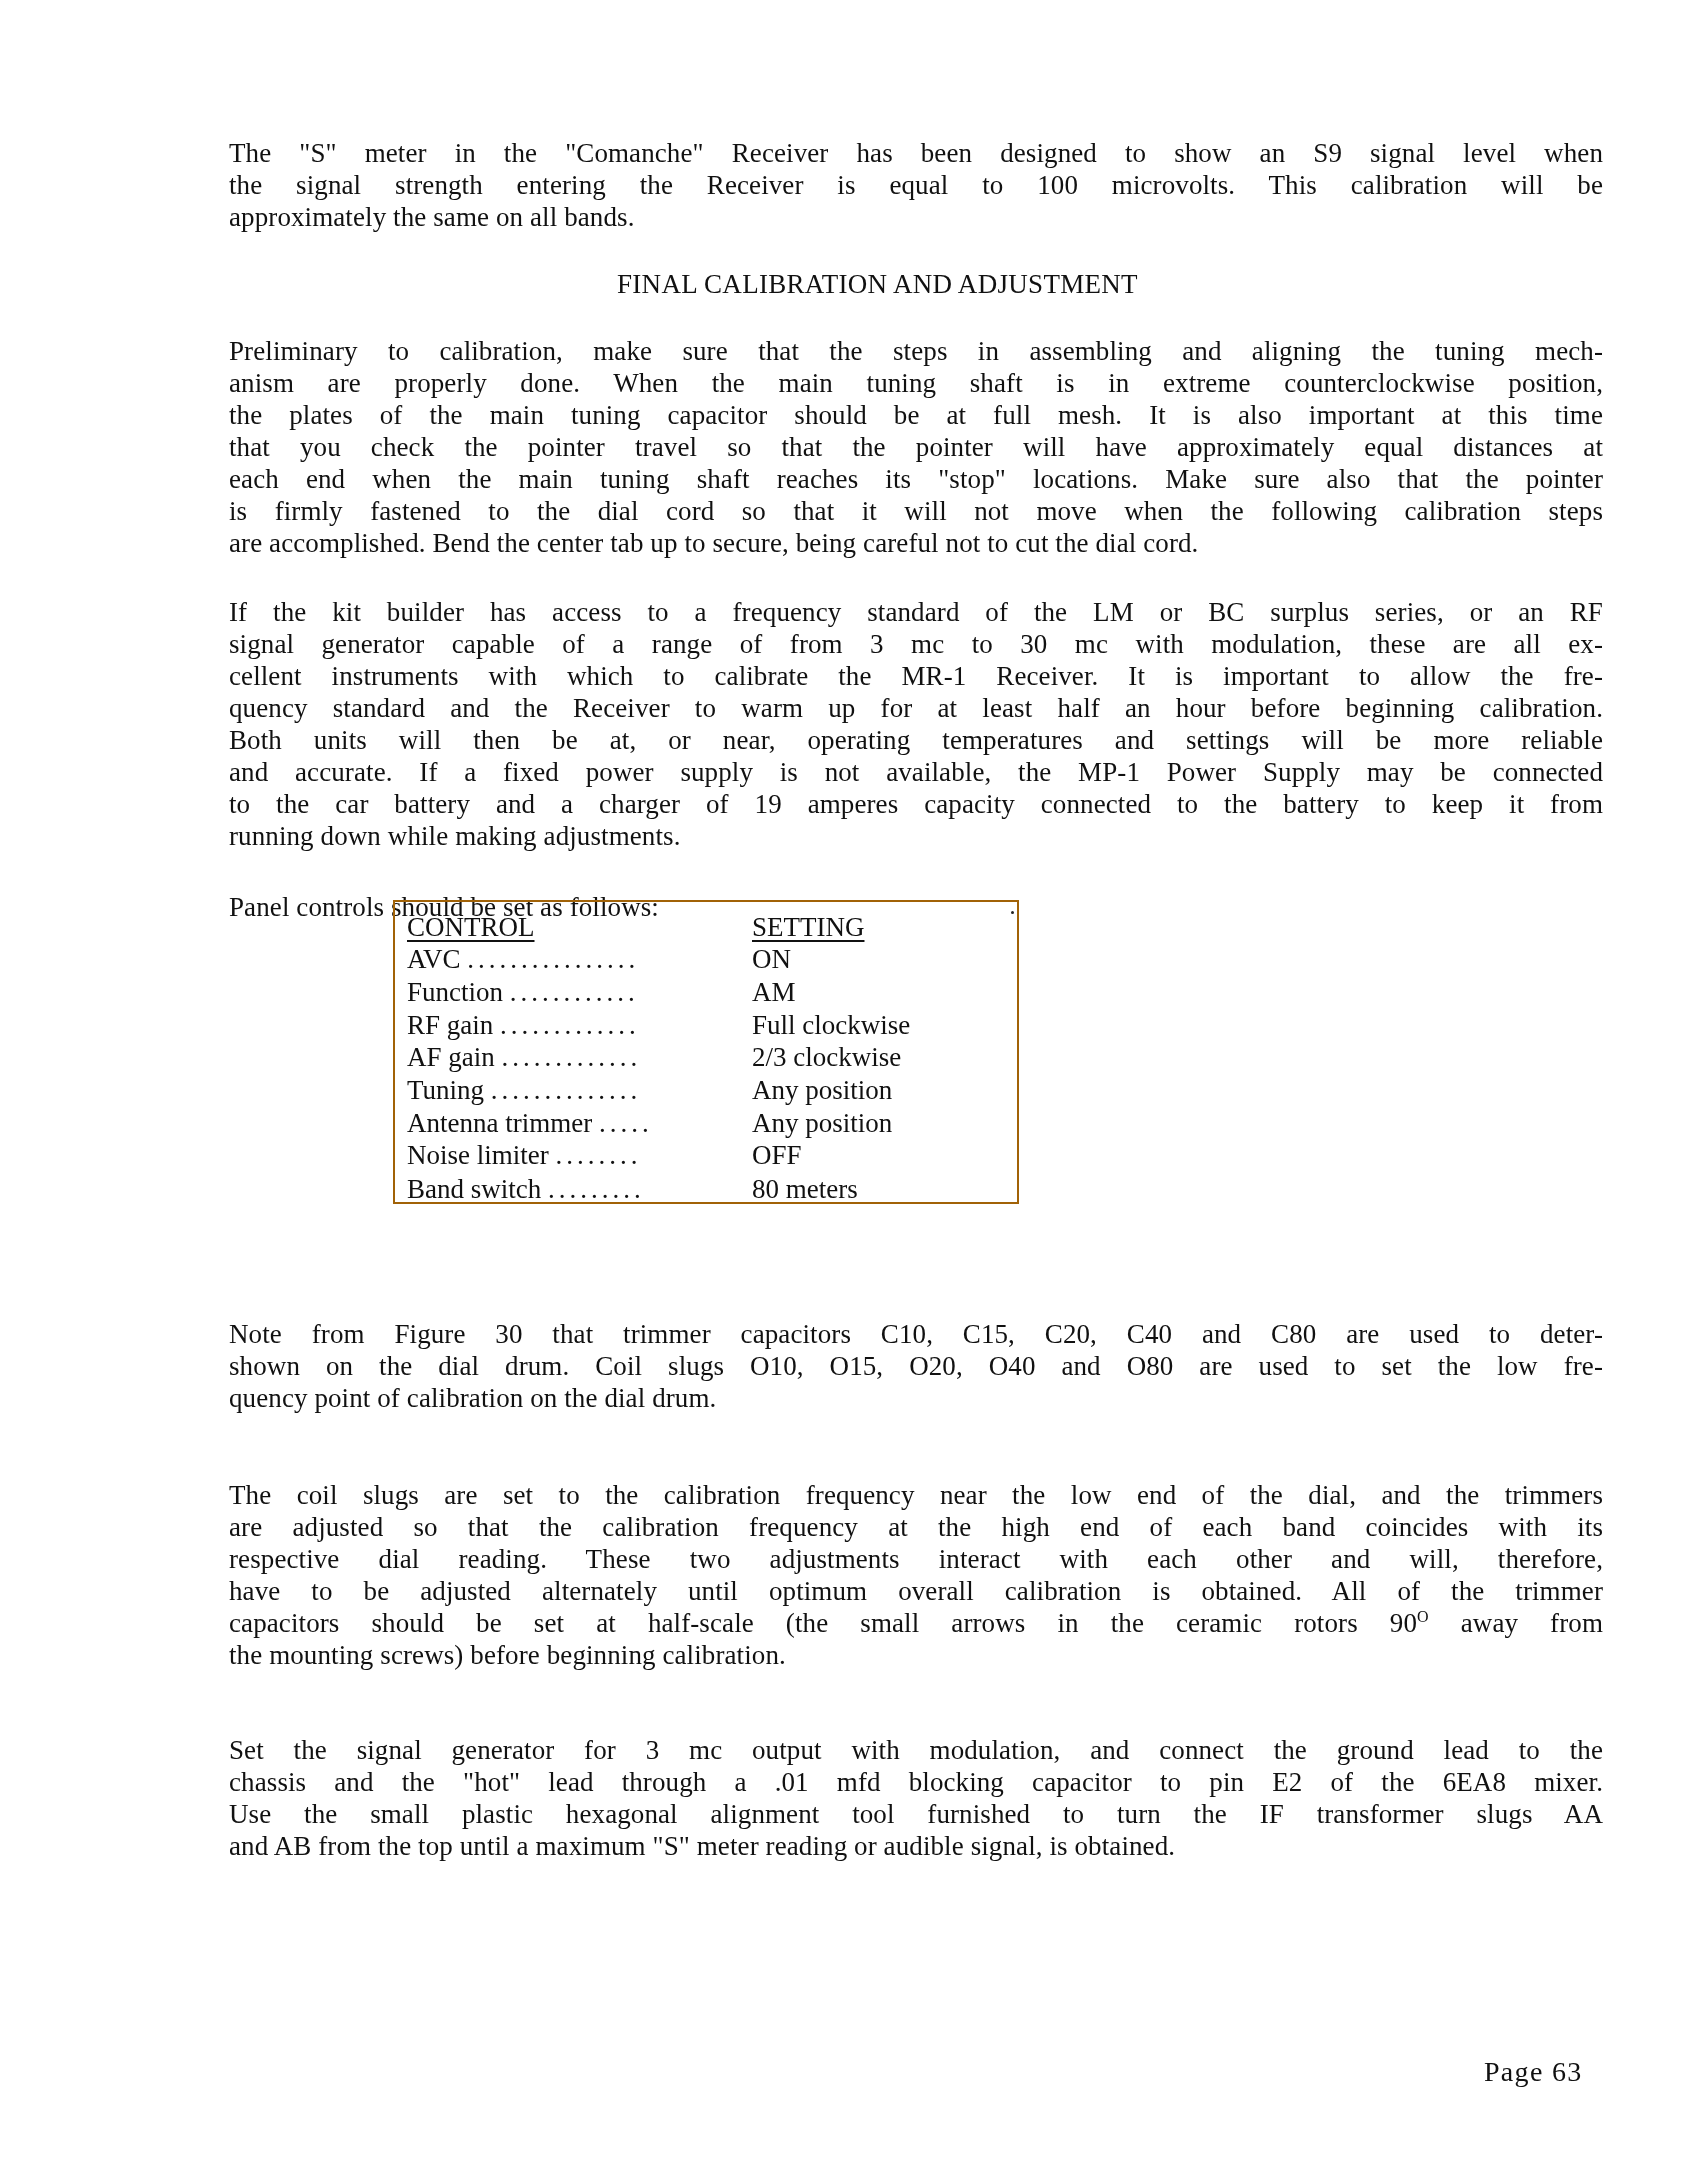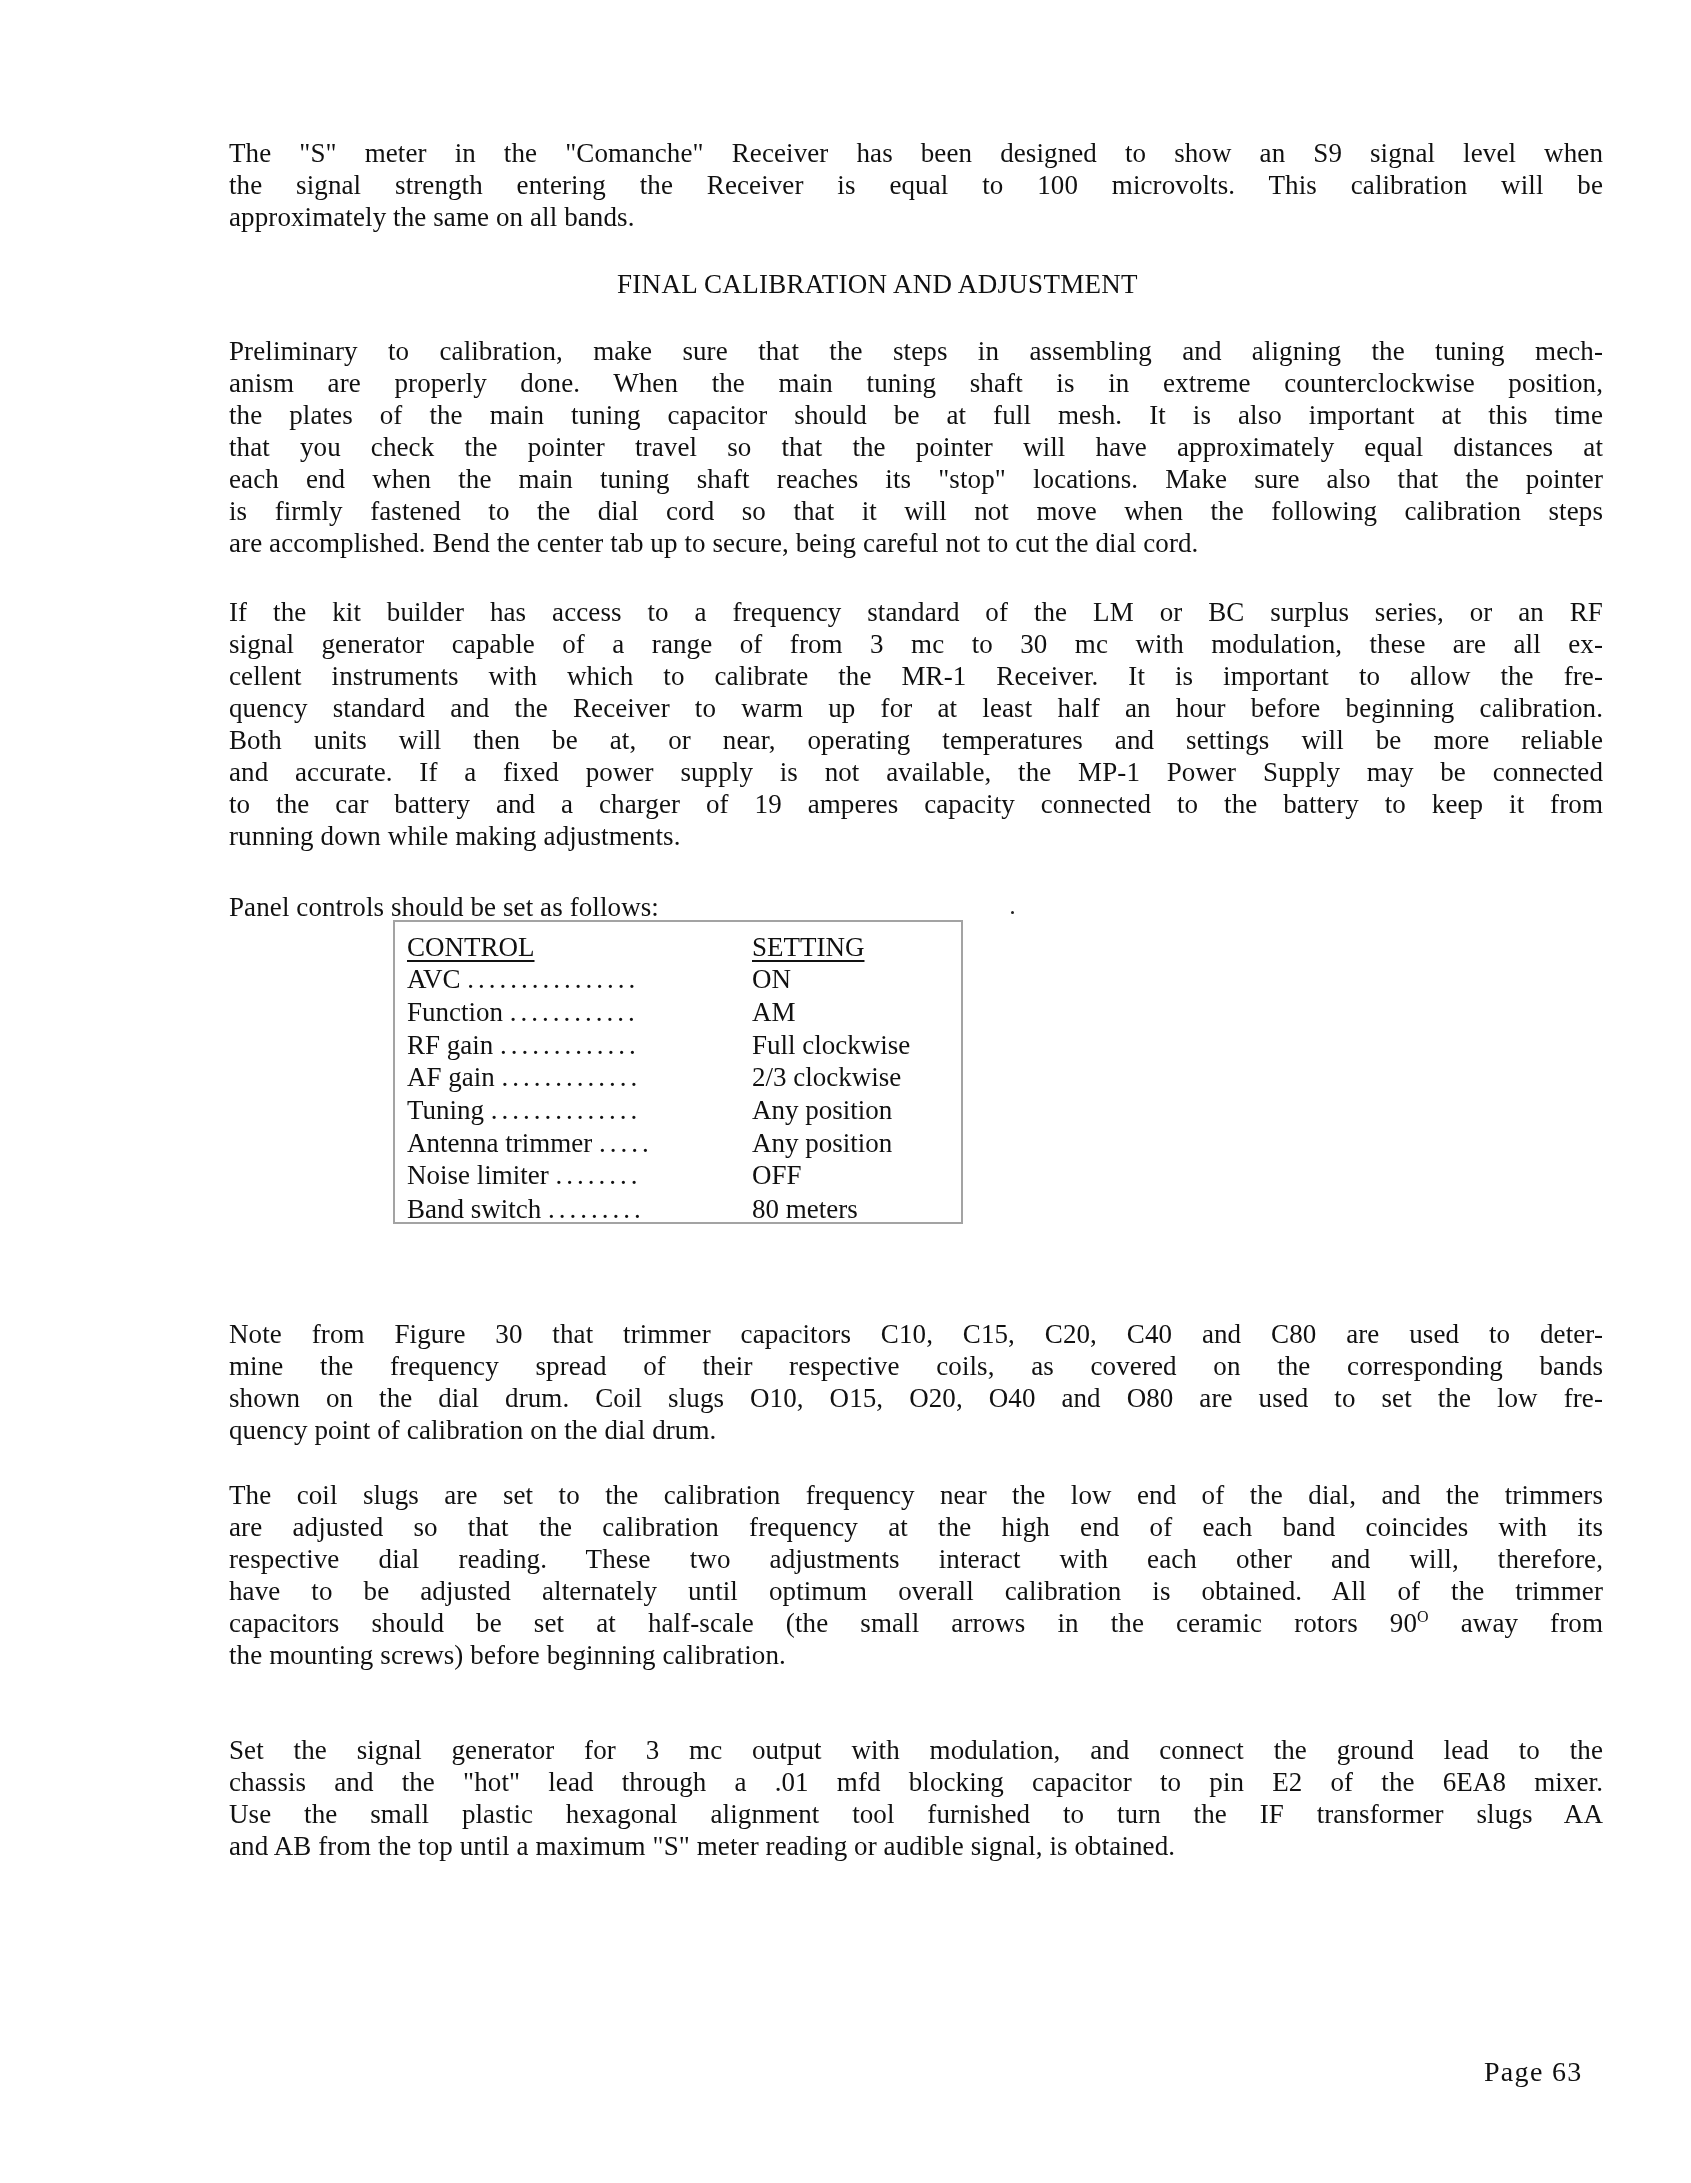--- a/index.html
+++ b/index.html
@@ -4,22 +4,22 @@
 <style>
   html, body { margin: 0; padding: 0; background: #ffffff; }
   body { width: 1691px; height: 2183px; position: relative; overflow: hidden;
          font-family: "Liberation Serif", "DejaVu Serif", serif; color: #111111; }
   .para { position: absolute; left: 229px; width: 1374px; }
   .line { height: 32px; line-height: 32px; font-size: 27px; white-space: nowrap;
           text-align: justify; text-align-last: justify; letter-spacing: 0.1px; }
   .line.last { text-align-last: left; }
   .heading { position: absolute; left: 617px; top: 268px; font-size: 27px; line-height: 32px;
              white-space: nowrap; letter-spacing: 0.3px; }
-  .table-box { position: absolute; left: 393px; top: 920px; width: 570px; height: 304px;
-               border: 2px solid #a3a3a3; box-sizing: border-box; }
+  .table-box { position: absolute; left: 393px; top: 900px; width: 626px; height: 304px;
+               border: 2px solid #a16207; box-sizing: border-box; }
   .trow { position: absolute; left: 12px; height: 33px; line-height: 33px; font-size: 27px;
           white-space: nowrap; width: 550px; }
   .tcol1 { position: absolute; left: 0; }
   .tcol2 { position: absolute; left: 345px; }
   .tcol1 .dots { letter-spacing: 4px; }
   .thead span { text-decoration: underline; text-decoration-thickness: 2px; text-underline-offset: 4px; }
   .page-num { position: absolute; left: 1484px; top: 2056px; font-size: 28px; line-height: 32px;
               font-weight: normal; letter-spacing: 1.3px; }
   .speck { position: absolute; width: 3.3px; height: 3.3px; background: #222; border-radius: 50%; }
   sup { font-size: 16px; line-height: 0; }
@@ -95,21 +95,20 @@
     <span class="tcol2">OFF</span>
   </div>
   <div class="trow" style="top:271px;">
     <span class="tcol1"><span>Band switch</span> <span class="dots">.........</span></span>
     <span class="tcol2">80 meters</span>
   </div>
 </div>
 
 <div class="para" style="top:1318px;">
   <div class="line">Note from Figure 30 that trimmer capacitors C10, C15, C20, C40 and C80 are used to deter-</div>
-  <div class="line">mine the frequency spread of their respective coils, as covered on the corresponding bands</div>
   <div class="line">shown on the dial drum.  Coil slugs O10, O15, O20, O40 and O80 are used to set the low fre-</div>
   <div class="line last">quency point of calibration on the dial drum.</div>
 </div>
 
 <div class="para" style="top:1479px;">
   <div class="line">The coil slugs are set to the calibration frequency near the low end of the dial, and the trimmers</div>
   <div class="line">are adjusted so that the calibration frequency at the high end of each band coincides with its</div>
   <div class="line">respective dial reading.  These two adjustments interact with each other and will, therefore,</div>
   <div class="line">have to be adjusted alternately until optimum overall calibration is obtained.  All of the trimmer</div>
   <div class="line"><span>capacitors should be set at half-scale (the small arrows in the ceramic rotors 90</span><sup>O</sup><span> away from</span></div>

